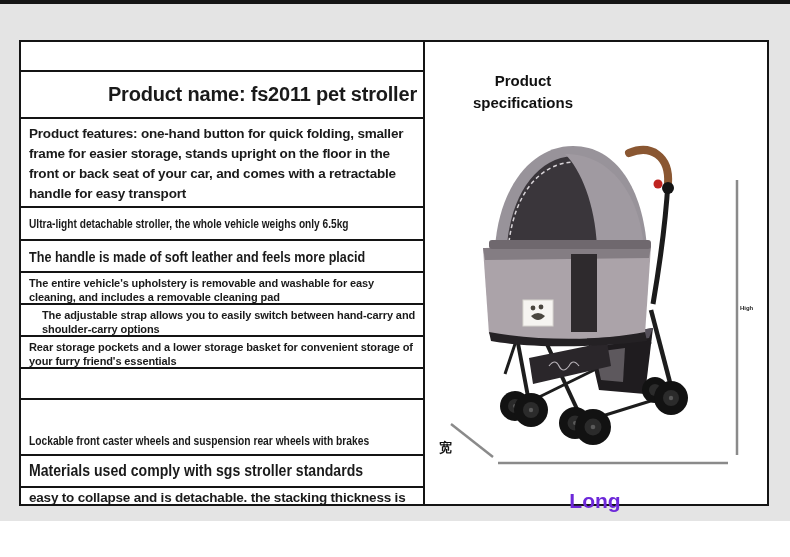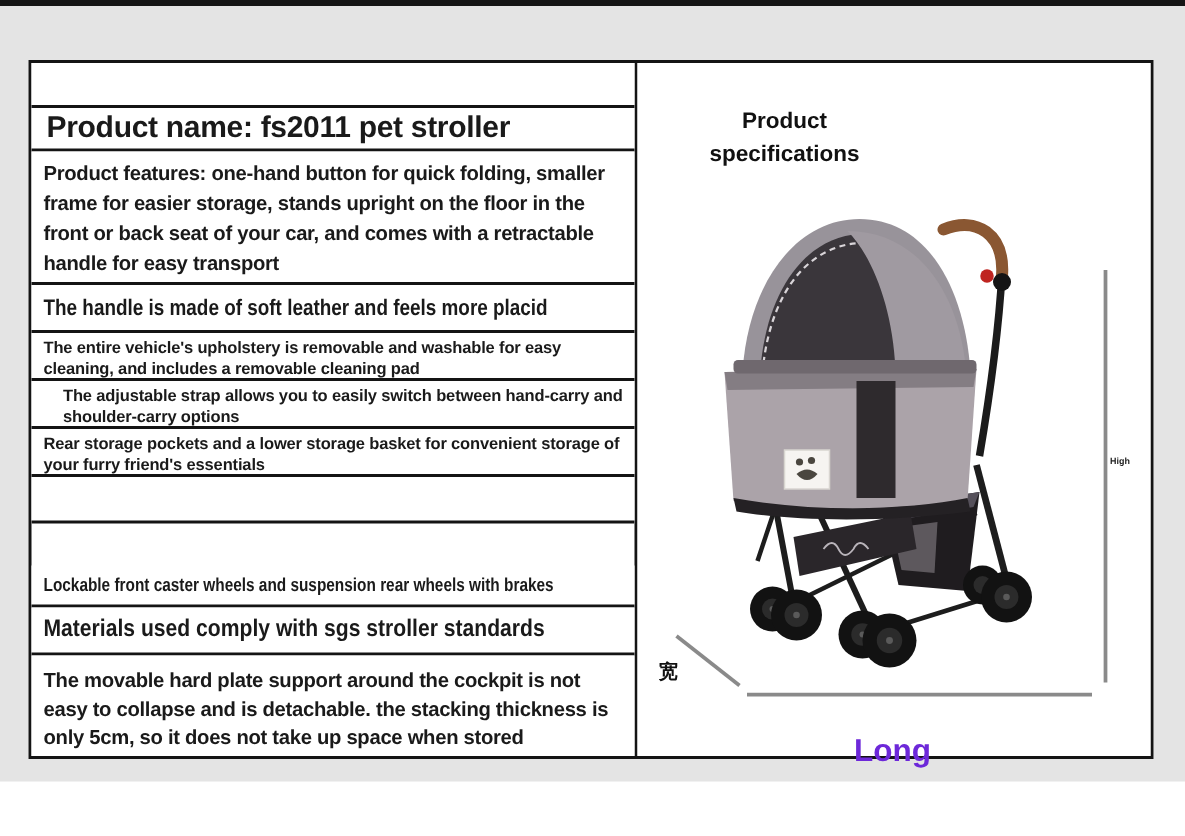--- a/index.html
+++ b/index.html
@@ -11,21 +11,21 @@
   .top-bar{position:absolute;top:0;left:0;width:790px;height:4px;background:#151515;}
   .backdrop{position:absolute;top:4px;left:0;width:790px;height:517px;background:#e4e4e4;}
   .panel{
     position:absolute;left:19px;top:40px;width:750px;height:466px;
     background:#ffffff;border:2px solid #141414;box-sizing:border-box;display:flex;
   }
   .left-col{width:404px;box-sizing:border-box;border-right:2px solid #141414;display:flex;flex-direction:column;}
   .row{box-sizing:border-box;border-bottom:2px solid #141414;padding:0 6px 0 8px;display:flex;align-items:center;overflow:hidden;background:#fff;}
   .row:last-child{border-bottom:none;}
   .r1{height:30px;}
-  .r2{height:29px;font-size:20px;font-weight:bold;letter-spacing:-0.2px;padding-left:10px;}
+  .r2{height:47px;font-size:20px;font-weight:bold;letter-spacing:-0.2px;padding-left:10px;justify-content:flex-end;}
   .r3{height:89px;font-size:13.5px;font-weight:bold;line-height:20px;letter-spacing:-0.2px;align-items:flex-start;padding-top:5px;justify-content:center;}
   .r4{height:33px;font-size:13px;font-weight:bold;}
   .r5{height:32px;font-size:15px;font-weight:bold;}
   .r6{height:32px;font-size:11px;font-weight:bold;line-height:14px;letter-spacing:-0.1px;align-items:flex-start;padding-top:3px;}
   .r7{height:32px;font-size:11px;font-weight:bold;line-height:14px;letter-spacing:-0.1px;align-items:flex-start;padding-top:3px;padding-left:21px;}
   .r8{height:32px;font-size:11px;font-weight:bold;line-height:14px;letter-spacing:-0.1px;align-items:flex-start;padding-top:3px;}
   .r9{height:31px;}
   .r10{height:28px;font-size:12.5px;font-weight:bold;margin-top:28px;}
   .r11{height:32px;font-size:16px;font-weight:bold;}
   .r12{flex:1;font-size:13.5px;font-weight:bold;line-height:19px;letter-spacing:-0.2px;align-items:center;padding-top:3px;}
@@ -54,20 +54,23 @@
 
   <div class="left-col">
     <div class="row r1">
         <span></span>
       </div>
     <div class="row r2">
         <span>Product name: fs2011 pet stroller</span>
       </div>
     <div class="row r3">
         <span>Product features: one-hand button for quick folding, smaller frame for easier storage, stands upright on the floor in the front or back seat of your car, and comes with a retractable handle for easy transport</span>
+      </div>
+    <div class="row r4">
+        <span class="fit fitA">Ultra-light detachable stroller, the whole vehicle weighs only 6.5kg</span>
       </div>
     <div class="row r5">
         <span class="fit fitB">The handle is made of soft leather and feels more placid</span>
       </div>
     <div class="row r6">
         <span>The entire vehicle's upholstery is removable and washable for easy cleaning, and includes a removable cleaning pad</span>
       </div>
     <div class="row r7">
         <span>The adjustable strap allows you to easily switch between hand-carry and shoulder-carry options</span>
       </div>

